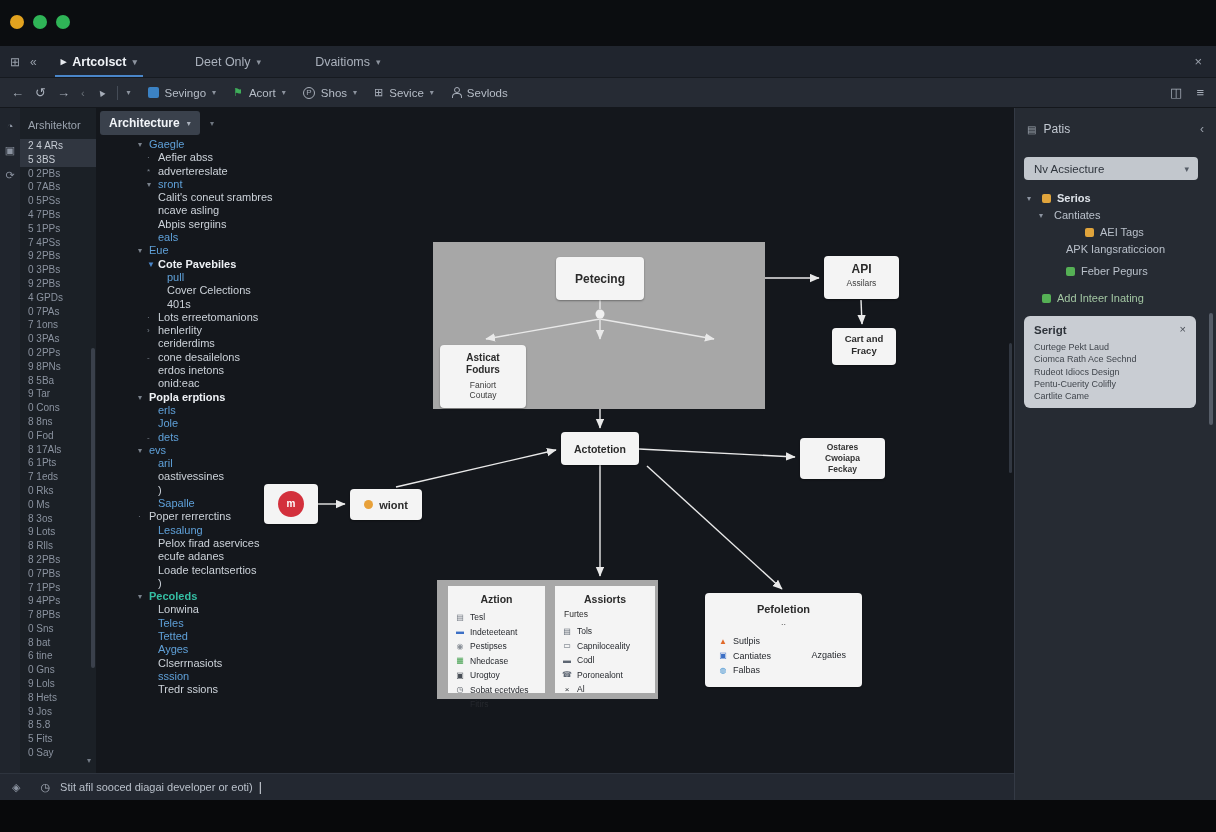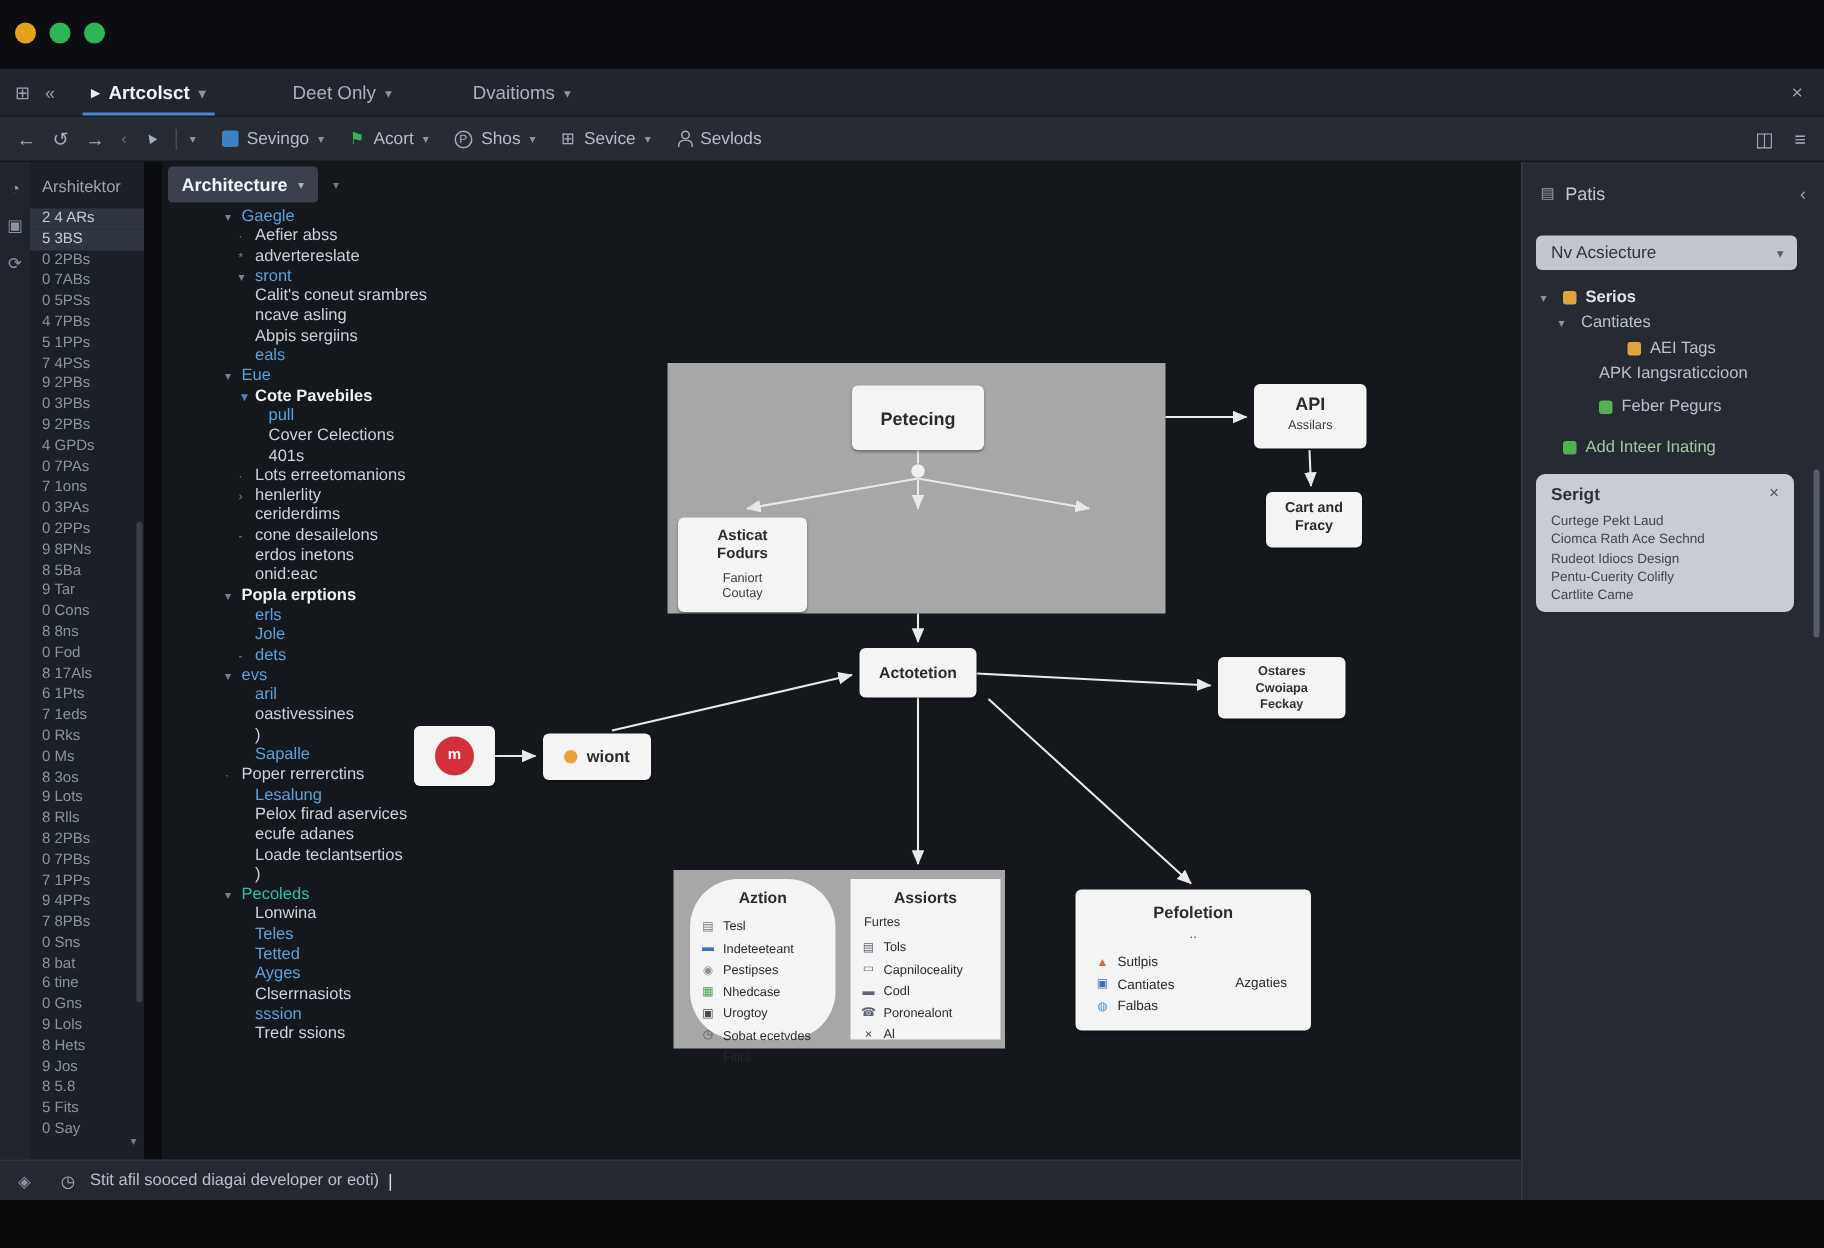--- a/index.html
+++ b/index.html
@@ -35,31 +35,31 @@
   
   .activitybar{position:absolute;left:0;top:108px;width:20px;height:665px;background:#20252d;}
   .activitybar .aicon{display:block;color:#8b93a0;font-size:11px;text-align:center;margin-top:12px;}
   .numbers{position:absolute;left:20px;top:108px;width:76px;height:665px;background:#1b2026;overflow:hidden;}
   .numbers .ntitle{display:block;color:#9ba3ae;font-size:11px;padding:11px 0 8px 8px;}
   .num-row{height:13.8px;line-height:13.8px;font-size:10px;color:#8b93a0;padding-left:8px;white-space:nowrap;}
   .num-row.hl{background:#303640;color:#c6ccd4;}
   .nscroll{position:absolute;right:1px;top:240px;width:4px;height:320px;background:#3a404b;border-radius:2px;}
   .ncaret{position:absolute;right:5px;bottom:8px;color:#727a85;font-size:8px;}
   
-  .canvas{position:absolute;left:108px;top:108px;width:918px;height:665px;background:#14171c;overflow:hidden;}
+  .canvas{position:absolute;left:96px;top:108px;width:918px;height:665px;background:#14171c;overflow:hidden;}
   .doctab{position:absolute;left:4px;top:3px;height:24px;background:#3a414c;border-radius:3px;display:flex;align-items:center;gap:7px;padding:0 9px;color:#f2f5f9;font-size:12px;font-weight:bold;}
   .doctab .caret{font-size:8px;color:#aab1bc;font-weight:normal;}
   .doctab-caret2{position:absolute;left:114px;top:11px;color:#6e757f;font-size:8px;}
   .tree{position:absolute;left:20px;top:30px;width:300px;}
   .tree-item{display:flex;align-items:center;height:13.3px;line-height:13.3px;font-size:11px;white-space:nowrap;}
   .tp{width:11px;font-size:8px;color:#7a828c;flex:none;}
   .tl.light{color:#ccd2d9;}
   .tl.blue{color:#5fa0d8;}
   .tl.bold{color:#eef1f5;font-weight:bold;}
-  .tl.tealbold{color:#35bfa4;font-weight:normal;}
+  .tl.tealbold{color:#35bfa4;font-weight:bold;}
   .cscroll{position:absolute;right:2px;top:235px;width:3px;height:130px;background:#313741;border-radius:2px;}
   
   .gray-box{position:absolute;background:#a7a7a7;}
   .g1{left:337px;top:134px;width:332px;height:167px;}
   .g2{left:341px;top:472px;width:221px;height:119px;}
   svg.arrows{position:absolute;left:0;top:0;z-index:3;pointer-events:none;}
   .dbox{position:absolute;background:#f4f4f4;border-radius:4px;z-index:4;color:#2b2b2b;text-align:center;box-shadow:0 1px 2px rgba(0,0,0,.35);}
   .petecing{left:460px;top:149px;width:88px;height:43px;display:flex;align-items:center;justify-content:center;font-size:12px;font-weight:bold;}
   .sub{width:88px;height:63px;top:237px;padding-top:7px;}
   .s1{left:344px;width:86px;}
@@ -74,21 +74,21 @@
   .cartbox{left:736px;top:220px;width:64px;height:37px;padding-top:5px;}
   .cartbox .dtl{font-size:9.5px;}
   .actote{left:465px;top:324px;width:78px;height:33px;display:flex;align-items:center;justify-content:center;font-size:10.5px;font-weight:bold;}
   .redbox{left:168px;top:376px;width:54px;height:40px;display:flex;align-items:center;justify-content:center;}
   .redlogo{width:26px;height:26px;border-radius:50%;background:#d3303c;color:#fff;font-size:10px;font-weight:bold;line-height:26px;text-align:center;}
   .wiont{left:254px;top:381px;width:72px;height:31px;display:flex;align-items:center;justify-content:center;gap:6px;font-size:11px;font-weight:bold;}
   .wdot{width:9px;height:9px;border-radius:50%;background:#e8a13a;display:inline-block;}
   .ostares{left:704px;top:330px;width:85px;height:41px;padding-top:4px;}
   .ostares .dsl{font-size:8.5px;font-weight:bold;color:#333;line-height:11px;}
   .col{position:absolute;background:#f4f4f4;z-index:4;color:#2b2b2b;top:478px;height:107px;}
-  .col1{left:352px;width:97px;border-radius:32px;}
+  .col1{left:352px;width:97px;}
   .col2{left:459px;width:100px;}
   .col .chead{font-size:10.5px;font-weight:bold;text-align:center;margin-top:7px;}
   .col .csub{font-size:8.5px;margin:4px 0 0 9px;}
   .li-wrap{margin:5px 0 0 7px;}
   .li-row{display:flex;align-items:center;gap:5px;height:14.5px;}
   .li-ic{width:10px;font-size:8px;text-align:center;flex:none;}
   .li-t{font-size:8.5px;color:#26292e;white-space:nowrap;}
   .pefol{left:609px;top:485px;width:157px;height:94px;z-index:4;text-align:left;}
   .pefol .chead{font-size:11px;font-weight:bold;text-align:center;margin-top:10px;}
   .pefol .pdots{font-size:9px;color:#555;text-align:center;margin-top:2px;}

